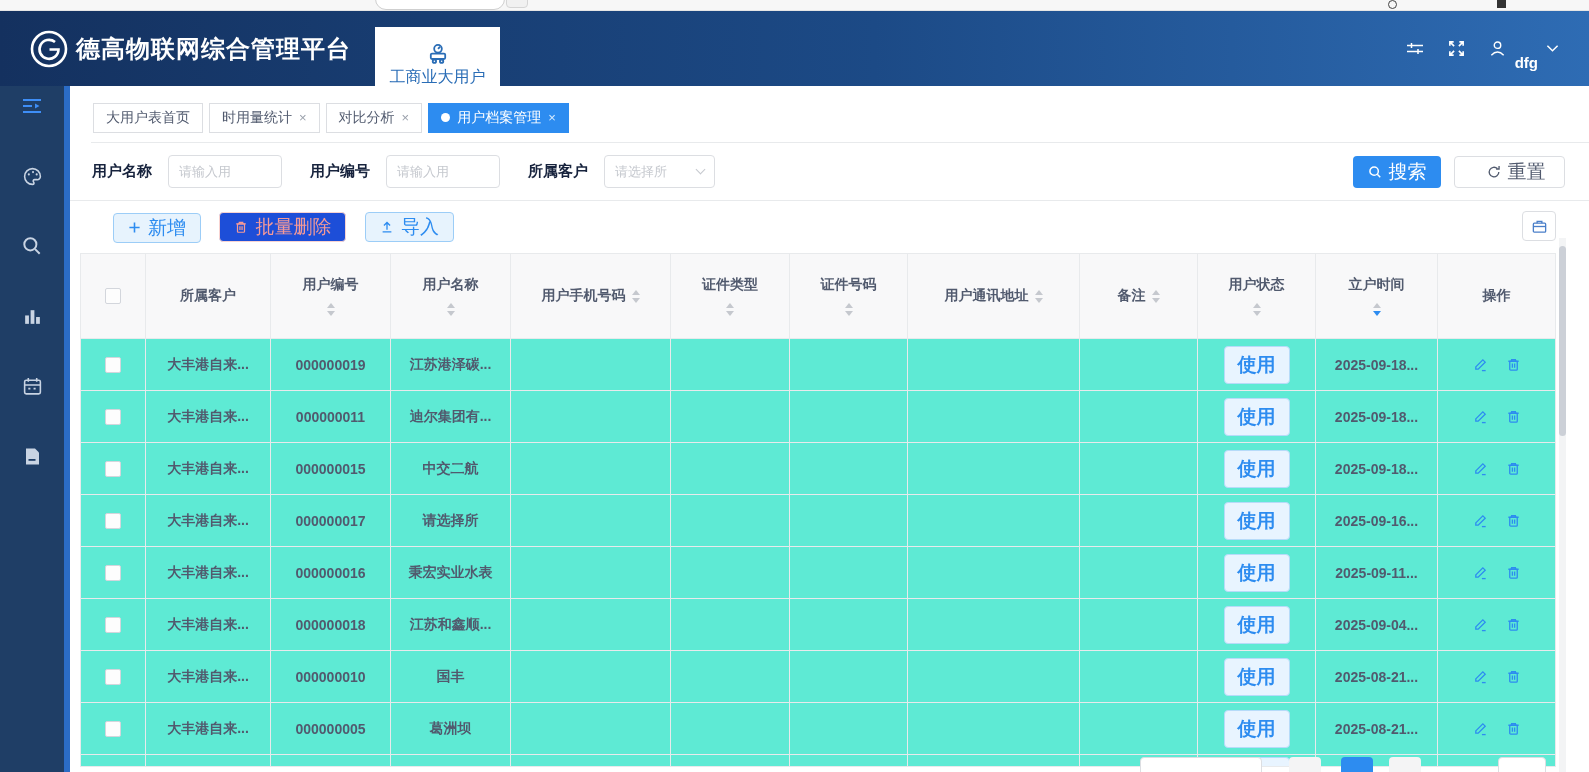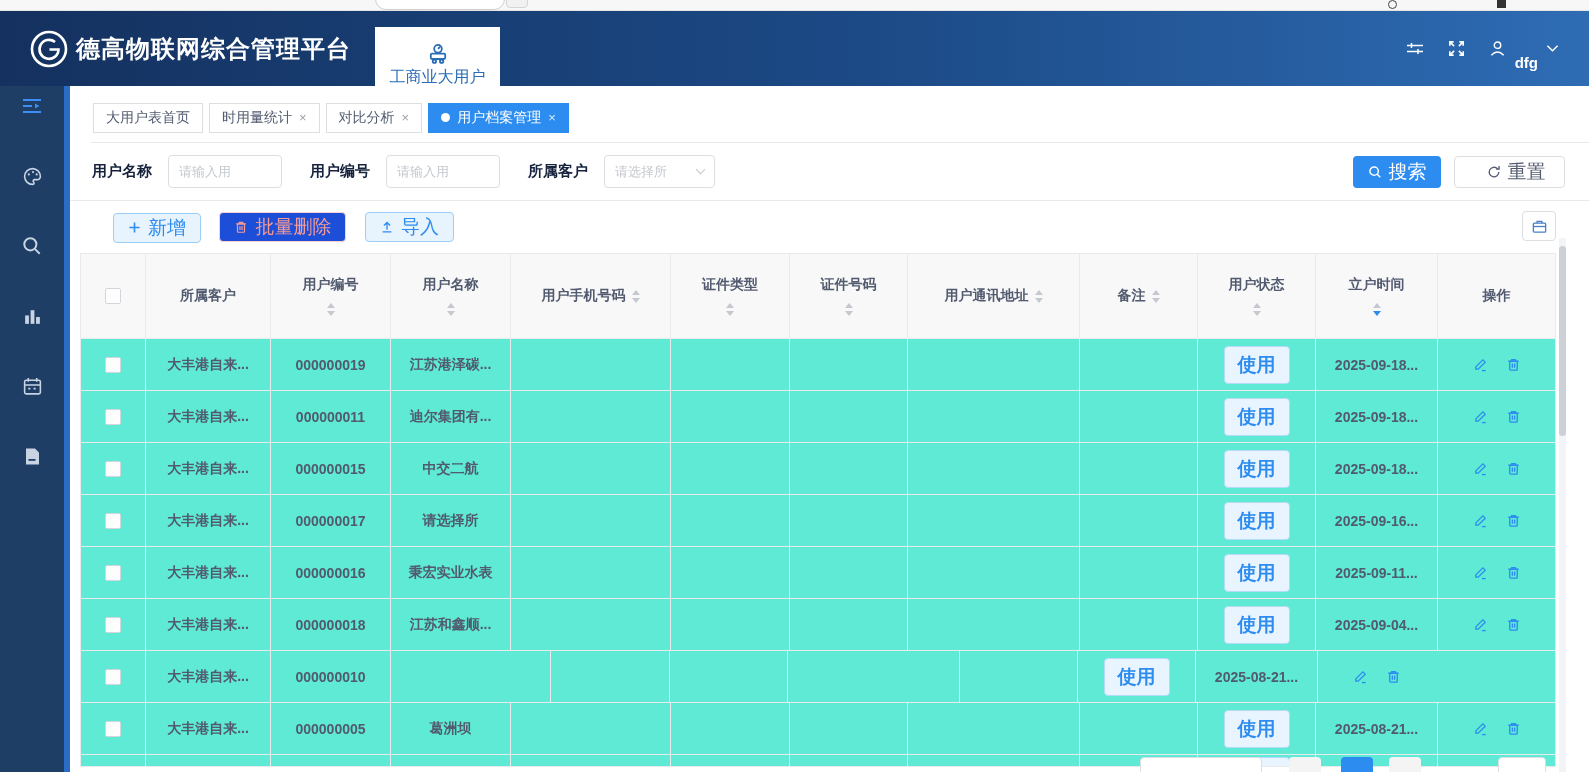--- a/index.html
+++ b/index.html
@@ -578,20 +578,21 @@
         </span>
       </span>
     </div>
   </div>
           <div class="tr">
     <div class="td c0">
               <span class="checkbox"></span>
             </div>
     <div class="td c1">大丰港自来...</div>
     <div class="td c2">000000010</div>
+    <div class="td c3">国丰</div>
     <div class="td c4"></div>
     <div class="td c5"></div>
     <div class="td c6"></div>
     <div class="td c7"></div>
     <div class="td c8"></div>
     <div class="td c9">
               <span class="badge">使用</span>
             </div>
     <div class="td c10">2025-08-21...</div>
     <div class="td c11">

